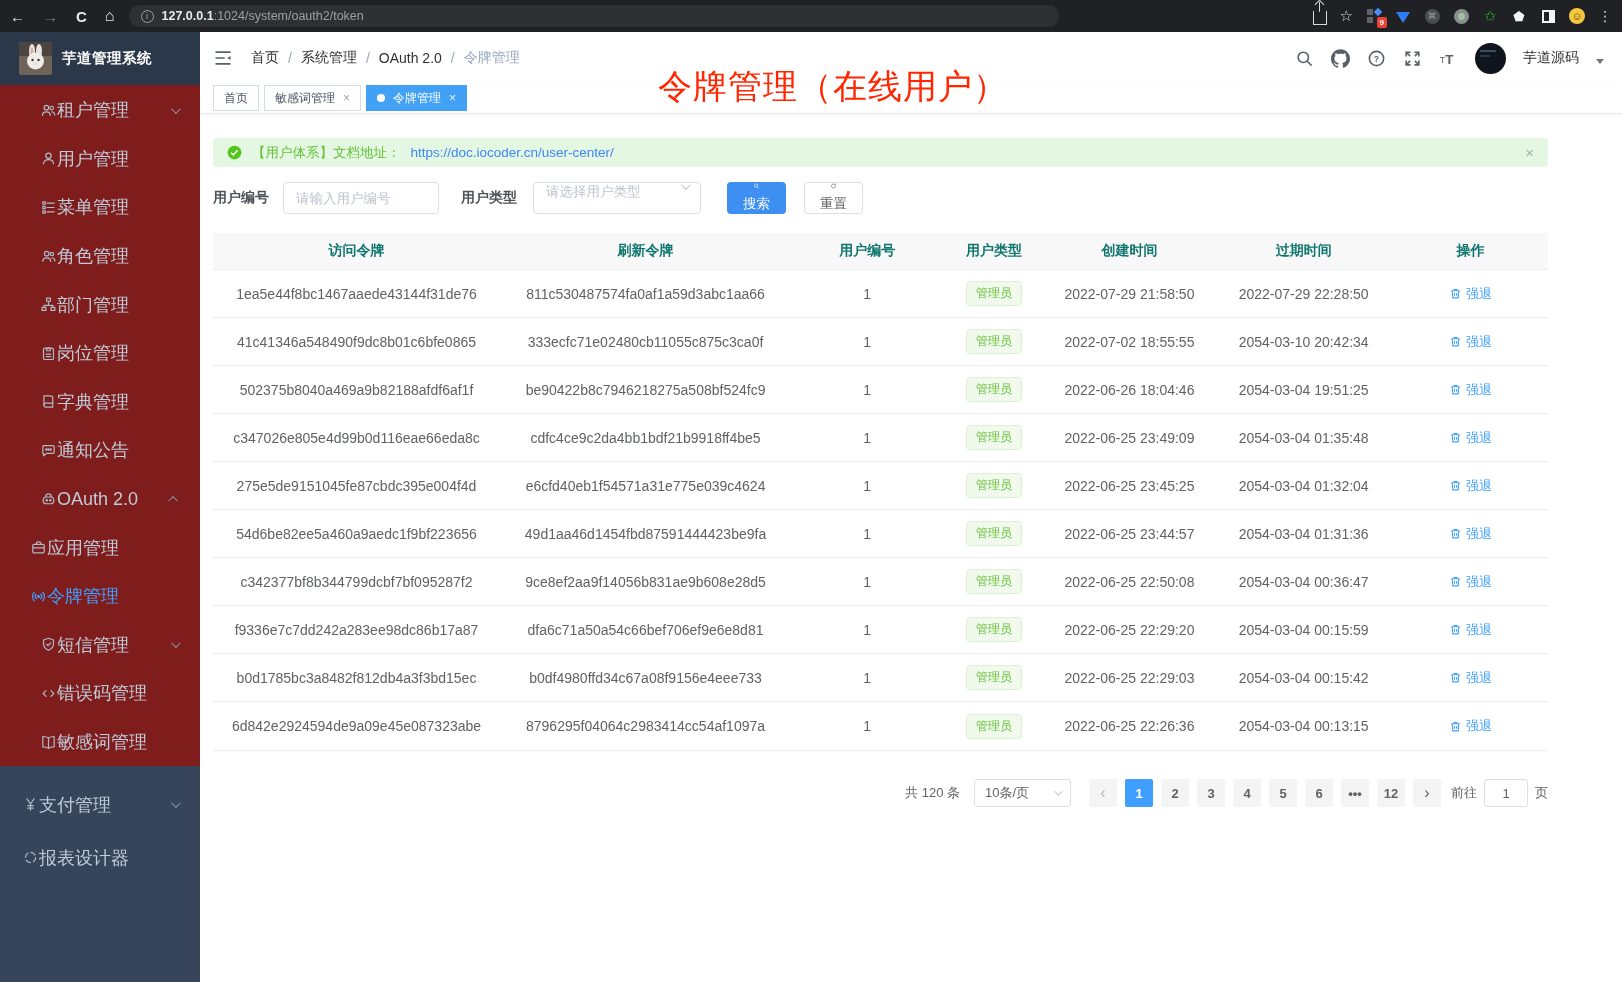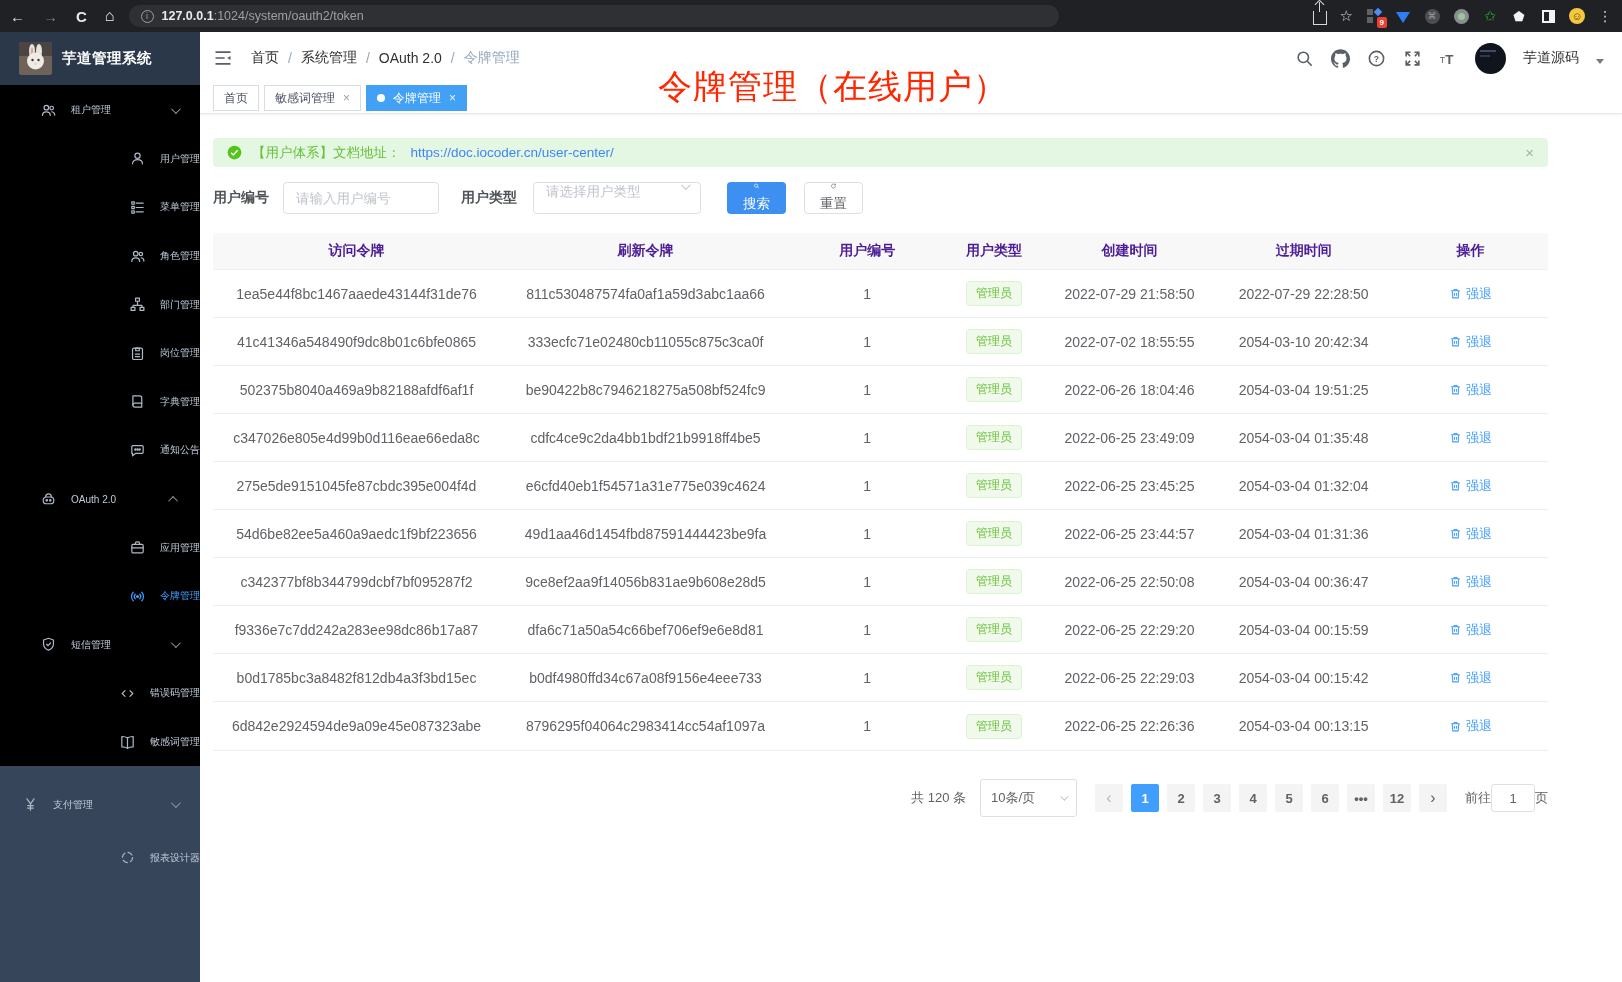--- a/index.html
+++ b/index.html
@@ -18,26 +18,26 @@
   .share-ic { width:14px; height:14px; border:1.4px solid #d7d9dc; border-top:none; position:relative; margin-top:4px; }
   .share-ic:before { content:""; position:absolute; left:5.2px; top:-9px; width:1.4px; height:10px; background:#d7d9dc; }
   .share-ic:after { content:""; position:absolute; left:2.2px; top:-10px; width:6px; height:6px; border-left:1.4px solid #d7d9dc; border-top:1.4px solid #d7d9dc; transform:rotate(45deg); }
   .star { font-size:15px; color:#d7d9dc; }
   .ext { position:relative; width:16px; height:16px; display:flex; align-items:center; justify-content:center; }
   .badge9 { position:absolute; right:-5px; bottom:-4px; background:#e94235; color:#fff; font-size:8px; padding:1px 3px; border-radius:2px; font-weight:bold; }
   .sq { display:inline-block; }
   .dots3 { color:#d7d9dc; font-size:14px; letter-spacing:0; }
 
   
-  .sidebar { position:absolute; top:32px; left:0; width:200px; height:950px; background:#000000; display:flex; flex-direction:column; z-index:20; }
+  .sidebar { position:absolute; top:32px; left:0; width:200px; height:950px; background:#7f1d1d; display:flex; flex-direction:column; z-index:20; }
   .logo-bar { height:53px; background:#2b3849; display:flex; align-items:center; padding-left:19px; gap:10px; flex:0 0 auto; }
   .logo-img { width:33px; height:33px; border-radius:3px; background:#6b6560; overflow:hidden; flex:0 0 auto; }
   .logo-title { color:#fff; font-size:14.5px; font-weight:bold; letter-spacing:.5px; }
   .menu { flex:0 0 auto; padding-top:1px; }
-  .menu-item { height:48.6px; display:flex; align-items:center; padding-left:40px; gap:14px; color:#bfcbd9; font-size:10px; cursor:pointer;justify-content:flex-end; }
+  .menu-item { height:48.6px; display:flex; align-items:center; padding-left:40px; color:#bfcbd9; font-size:18px; cursor:pointer; }
   .menu-item .mi-icon { width:17px; height:17px; flex:0 0 auto; display:flex; align-items:center; justify-content:center; color:#aeb9c6; }
   .menu-item.sub { padding-left:30px; }
   .menu-item.active, .menu-item.active .mi-icon { color:#409eff; }
   .menu-item .chev { margin-left:auto; margin-right:22px; }
   .chev { width:7px; height:7px; border-right:1.6px solid #8a97a8; border-bottom:1.6px solid #8a97a8; transform:rotate(45deg) translateY(-2px); }
   .chev.up { transform:rotate(-135deg) translateY(-2px); }
   .menu-bottom { flex:1 1 auto; background:#36455a; padding-top:12px; }
   .menu-bottom .menu-item { padding-left:22px; height:53px; }
 
   
@@ -78,39 +78,39 @@
   .f-input { width:156px; height:32px; border:1px solid #dcdfe6; border-radius:4px; padding:0 12px; font-size:13.5px; color:#606266; font-family:"Liberation Sans",sans-serif; }
   .f-input::placeholder { color:#bfc4cc; }
   .f-select { width:168px; height:32px; border:1px solid #dcdfe6; border-radius:4px; padding:0 12px; display:flex; color:#bfc4cc; font-size:13.5px; cursor:pointer; margin-left:2px; }
   .f-select .chev { border-color:#c0c4cc; margin-left:auto; }
   .btn { height:32px; border-radius:4px; font-size:13.5px; display:flex; align-items:center; gap:6px; padding:0 15px; cursor:pointer; border:1px solid transparent;flex-direction:column; }
   .btn-primary { background:#3d8ff2; color:#fff; margin-left:14px; }
   .btn-plain { background:#fff; border-color:#dcdfe6; color:#606266; margin-left:6px; }
 
   .table { margin-top:19px; border-bottom:1px solid #ebeef5; }
   .t-head { display:flex; background:#f8f8f9; height:37px; align-items:center; border-bottom:1px solid #ebeef5; }
-  .t-head .cell { font-weight:bold; color:#4c1d95; font-size:14px; }
+  .t-head .cell { font-weight:bold; color:#0f766e; font-size:14px; }
   .t-row { display:flex; height:48px; align-items:center; border-bottom:1px solid #ebeef5; }
   .t-row:last-child { border-bottom:none; }
   .cell { text-align:center; font-size:14px; color:#606266; display:flex; align-items:center; justify-content:center; }
   .c0 { flex:0 0 21.5%; } .c1 { flex:0 0 21.8%; } .c2 { flex:0 0 11.4%; } .c3 { flex:0 0 7.6%; }
   .c4 { flex:0 0 12.7%; } .c5 { flex:0 0 13.4%; } .c6 { flex:0 0 11.6%; }
   .tag { background:#f0f9eb; border:1px solid #dcf1d2; color:#67c23a; font-size:12px; padding:3px 9px; border-radius:4px; }
   .op-link { color:#409eff; font-size:13px; display:flex; align-items:center; gap:4px; cursor:pointer; }
   .op-link svg { width:13px; height:13px; }
 
   .pager { margin-top:28px; display:flex; align-items:center; justify-content:flex-end; gap:8px; font-size:13px; color:#5f6469; }
   .pg-total { margin-right:6px; color:#606266; }
-  .pg-size { width:97px; height:38px; border:1px solid #dcdfe6; border-radius:3px; display:flex; align-items:center; padding:0 10px; color:#606266; cursor:pointer; margin-right:10px; }
+  .pg-size { width:97px; height:28px; border:1px solid #dcdfe6; border-radius:3px; display:flex; align-items:center; padding:0 10px; color:#606266; cursor:pointer; margin-right:10px; }
   .pg-size .chev { border-color:#c0c4cc; margin-left:auto; width:6px; height:6px; }
   .pg-btn { min-width:28px; height:28px; background:#f4f4f5; border-radius:2px; display:flex; align-items:center; justify-content:center; font-size:13px; font-weight:bold; color:#606266; cursor:pointer; padding:0 6px; }
   .pg-btn.arrow { color:#b4b8bf; font-size:16px; font-weight:normal; }
   .pg-btn.arrow.next { color:#606266; }
   .pg-btn.current { background:#409eff; color:#fff; }
-  .pg-goto { display:flex; align-items:center; margin-left:10px; color:#606266; }
+  .pg-goto { display:flex; align-items:center; gap:7px; margin-left:2px; color:#606266; }
   .pg-input { width:44px; height:28px; border:1px solid #dcdfe6; border-radius:3px; text-align:center; font-size:13px; color:#606266; font-family:"Liberation Sans",sans-serif; }
 
   svg.ic { width:100%; height:100%; display:block; }
 </style>
 </head>
 <body>
 
 <div class="browser">
   <div class="b-nav">
     <span>←</span>

